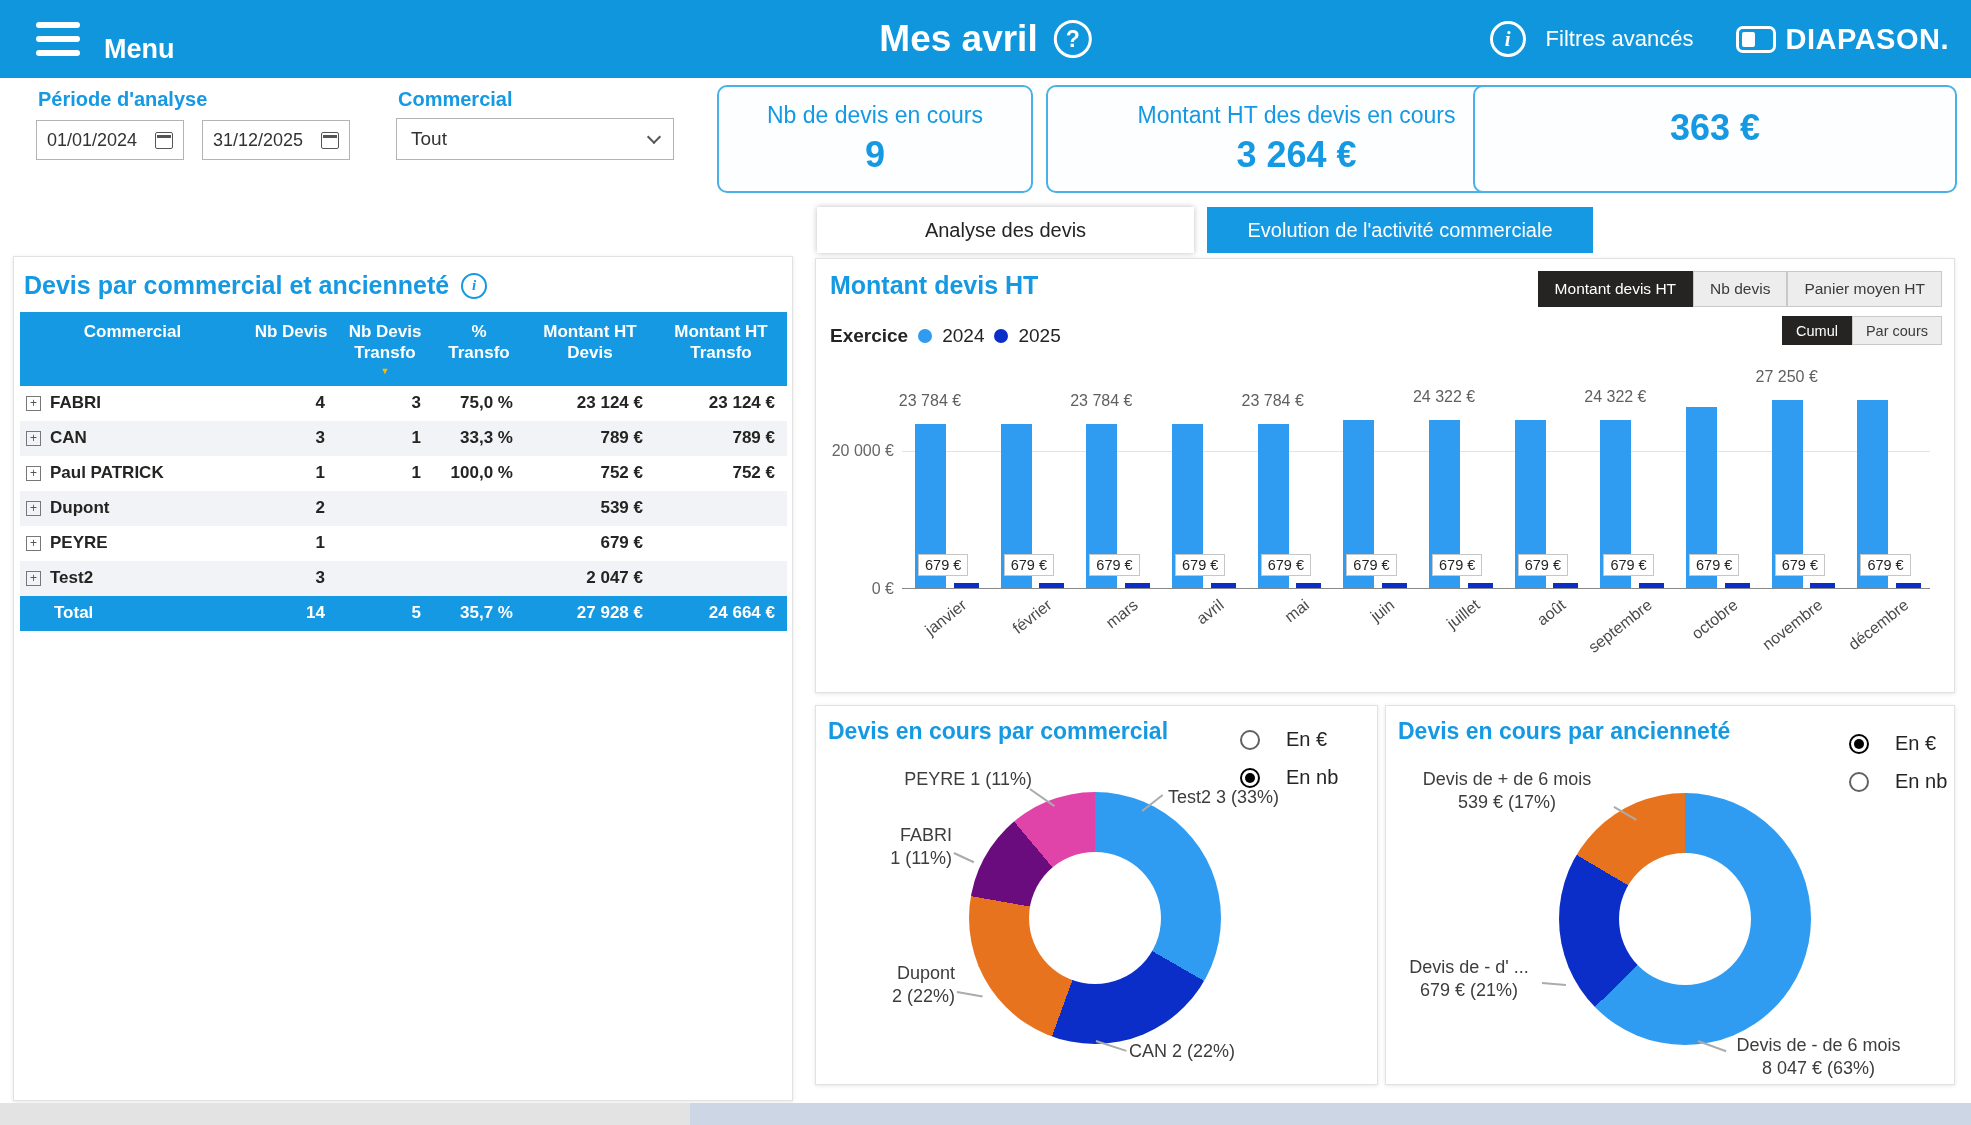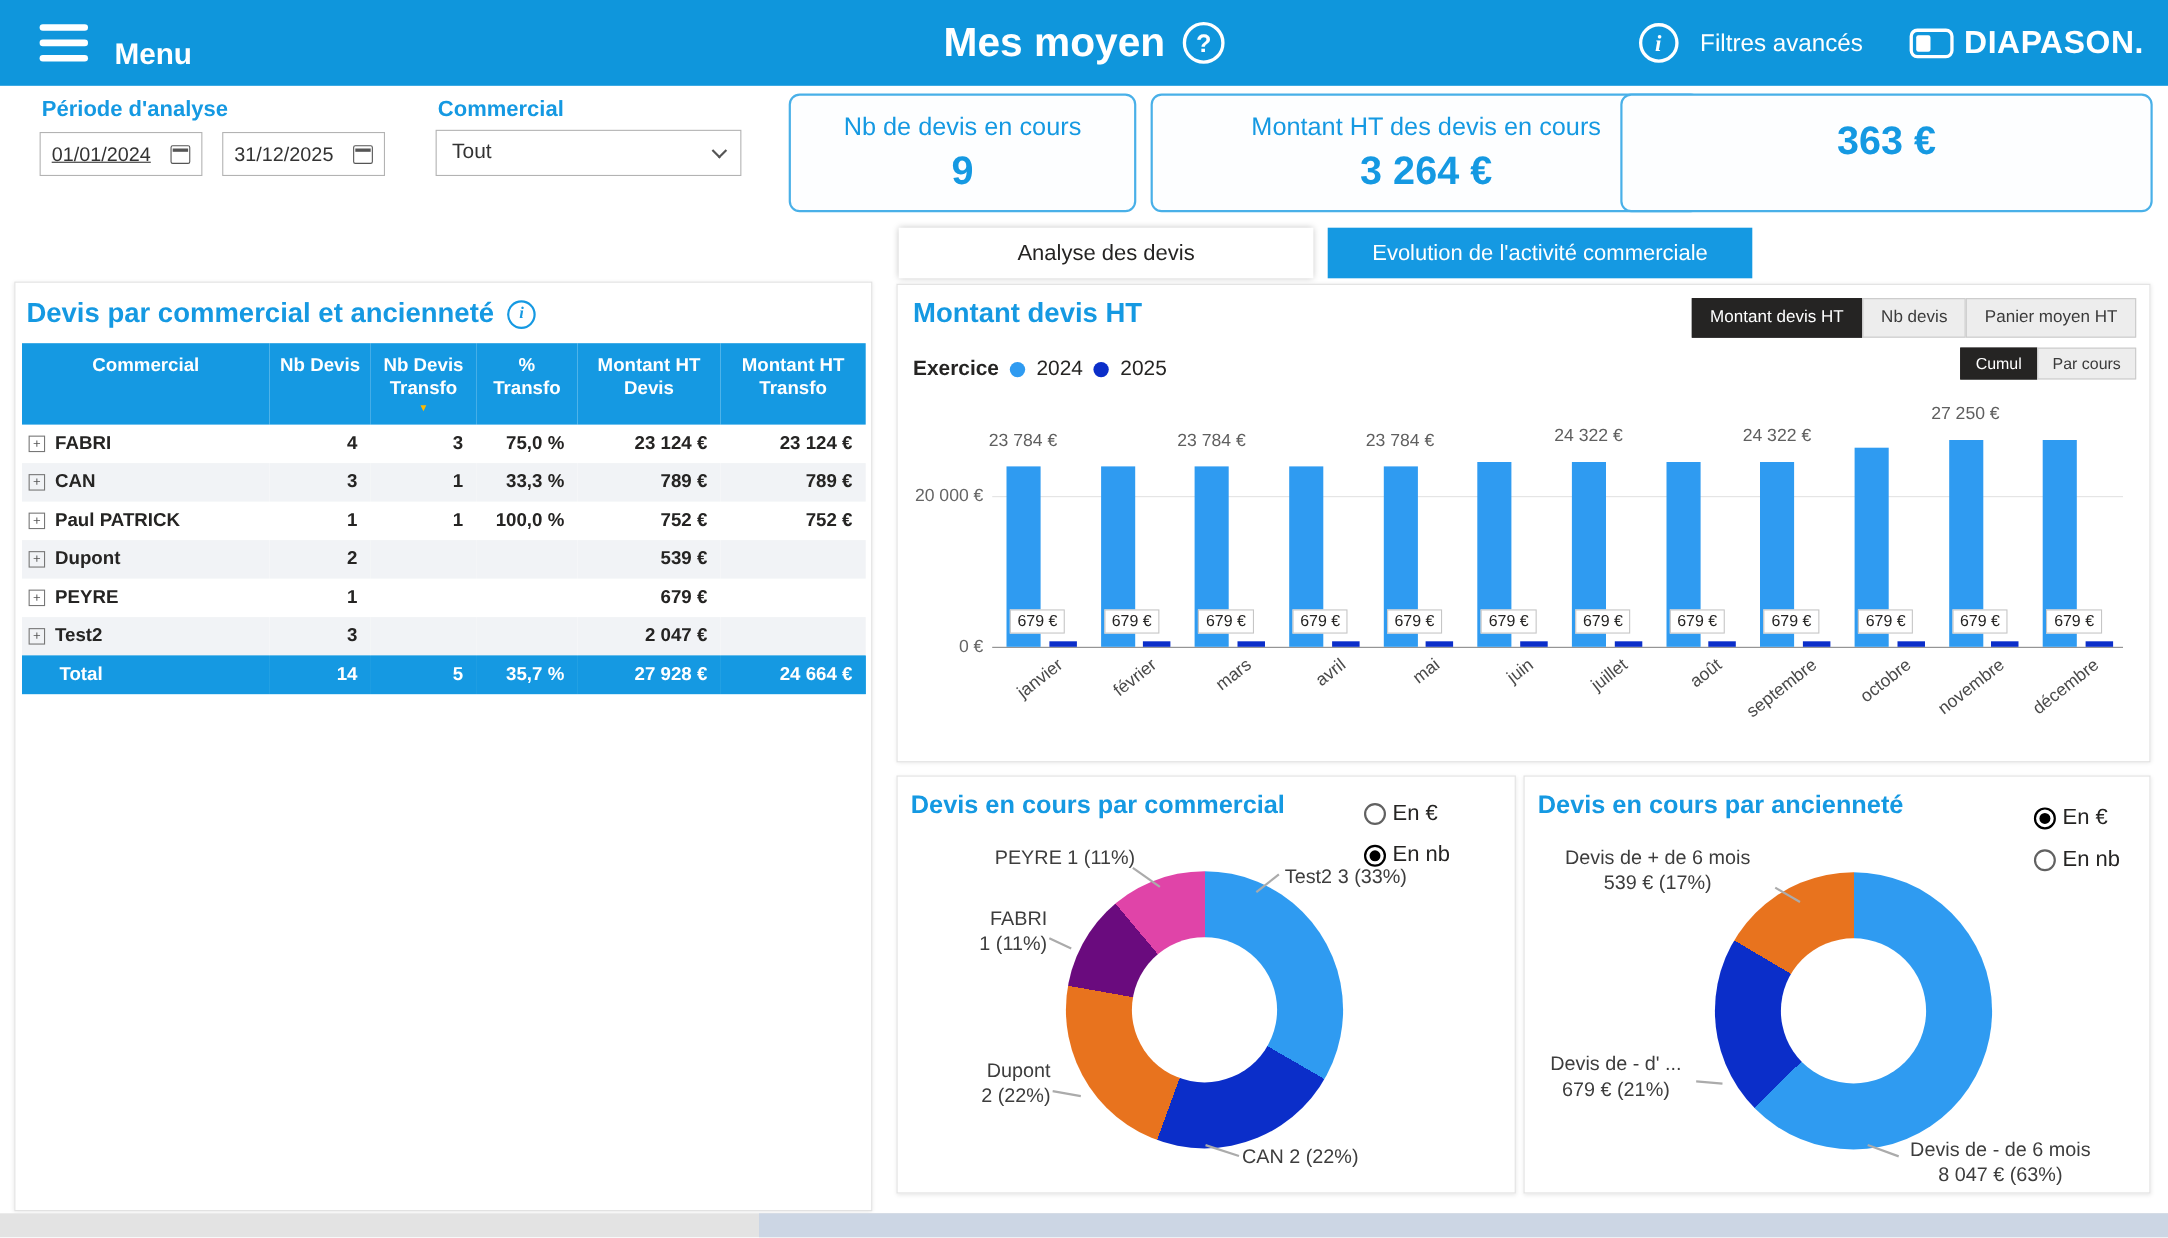--- a/index.html
+++ b/index.html
@@ -23,21 +23,21 @@
   .brand { display:flex; align-items:center; gap:10px; margin-left:22px; }
   .brand-icon { width:40px; height:27px; border:3.5px solid #fff; border-radius:7px; position:relative; }
   .brand-icon::before { content:''; position:absolute; left:3px; top:3px; bottom:3px; width:13px; background:#fff; border-radius:2px; }
   .brand-text { font-size:29px; font-weight:bold; letter-spacing:.5px; }
 
   
   .filter-label { position:absolute; color:var(--accent-blue); font-weight:bold; font-size:20px; }
   .lbl-period { left:38px; top:88px; }
   .lbl-commercial { left:398px; top:88px; }
   .date-input { position:absolute; top:120px; width:148px; height:40px; border:1px solid #b3b3b3; background:#fff; display:flex; align-items:center; justify-content:space-between; padding:0 10px; font-size:18px; color:#333; cursor:text; }
-  .date-from { left:36px;text-decoration:underline; } .date-to { left:202px; }
+  .date-from { left:36px; } .date-to { left:202px; }
   .cal-icon { width:18px; height:17px; border:1.6px solid #555; border-radius:2px; position:relative; flex:none; }
   .cal-icon::before { content:''; position:absolute; left:1px; right:1px; top:2px; height:3px; background:#555; }
   .select { position:absolute; left:396px; top:118px; width:278px; height:42px; border:1px solid #b3b3b3; display:flex; align-items:center; justify-content:space-between; padding:0 14px; font-size:19px; color:#333; cursor:pointer; background:#fff;text-align:right; }
   .chev { width:10px; height:10px; border-right:2px solid #555; border-bottom:2px solid #555; transform:rotate(45deg); margin-top:-5px; }
 
   
   .kpi { position:absolute; top:85px; height:108px; border:2px solid #49b0e8; border-radius:10px; background:#fdfeff; text-align:center; padding-top:15px; color:var(--accent-blue); }
   .kpi1 { left:717px; width:316px; } .kpi2 { left:1046px; width:501px; } .kpi3 { left:1473px; width:484px; }
   .kpi-label { font-size:23px; }
   .kpi-value { font-size:36px; font-weight:bold; margin-top:5px; }
@@ -91,21 +91,21 @@
   .b25 { position:absolute; bottom:0; right:9px; width:25px; background:var(--bar-2025); }
   .v24-label { position:absolute; left:28px; transform:translateX(-50%); font-size:16px; color:#5f5f5f; white-space:nowrap; }
   .v25-label { position:absolute; bottom:12px; left:16px; background:#fff; border:1px solid #c6c6c6; font-size:14.5px; color:#252423; padding:2px 6px; white-space:nowrap; }
   .month-label { position:absolute; top:calc(100% + 8px); right:50%; transform:translateX(14px) rotate(-38deg); transform-origin:top right; font-size:16px; color:#4a4a4a; white-space:nowrap; }
 
   
   .panel-donutA h2, .panel-donutB h2 { position:absolute; left:12px; top:12px; font-size:23px; }
   .radio-group { position:absolute; display:flex; flex-direction:column; gap:15px; }
   .rgA { left:424px; top:22px; }
   .rgB { left:463px; top:26px; }
-  .radio-row { display:flex; align-items:center; gap:6px; font-size:20px; color:#252423; cursor:pointer; }
+  .radio-row { display:flex; align-items:center; gap:26px; font-size:20px; color:#252423; cursor:pointer; }
   .radio { width:20px; height:20px; border:2px solid #616161; border-radius:50%; position:relative; flex:none; }
   .radio.selected { border-color:#000; }
   .radio.selected::after { content:''; position:absolute; inset:3px; background:#000; border-radius:50%; }
   .donut { position:absolute; width:252px; height:252px; border-radius:50%; cursor:pointer; }
   .donut::after { content:''; position:absolute; inset:60px; background:#fff; border-radius:50%; }
   #donut-commercial { left:153px; top:86px; }
   #donut-anciennete { left:173px; top:87px; }
   .dlabel { position:absolute; font-size:18px; color:#3d3d3d; line-height:1.3; }
   .dl-line { display:block; }
   .lblA-peyre  { left:60px;  top:62px;  width:156px; text-align:right; }
@@ -136,21 +136,21 @@
 <div class="page">
 
   <header class="topbar">
     <div class="burger">
         <span></span>
         <span></span>
         <span></span>
       </div>
     <div class="menu-label">Menu</div>
     <div class="title-wrap">
-      <span class="page-title">Mes moyen</span>
+      <span class="page-title">Mes avril</span>
       <span class="circle-icon help-circle">?</span>
     </div>
     <div class="right-cluster">
       <span class="circle-icon info-circle">i</span>
       <span class="filters-link">Filtres avancés</span>
       <span class="brand">
         <span class="brand-icon"></span>
         <span class="brand-text">DIAPASON.</span>
       </span>
     </div>

